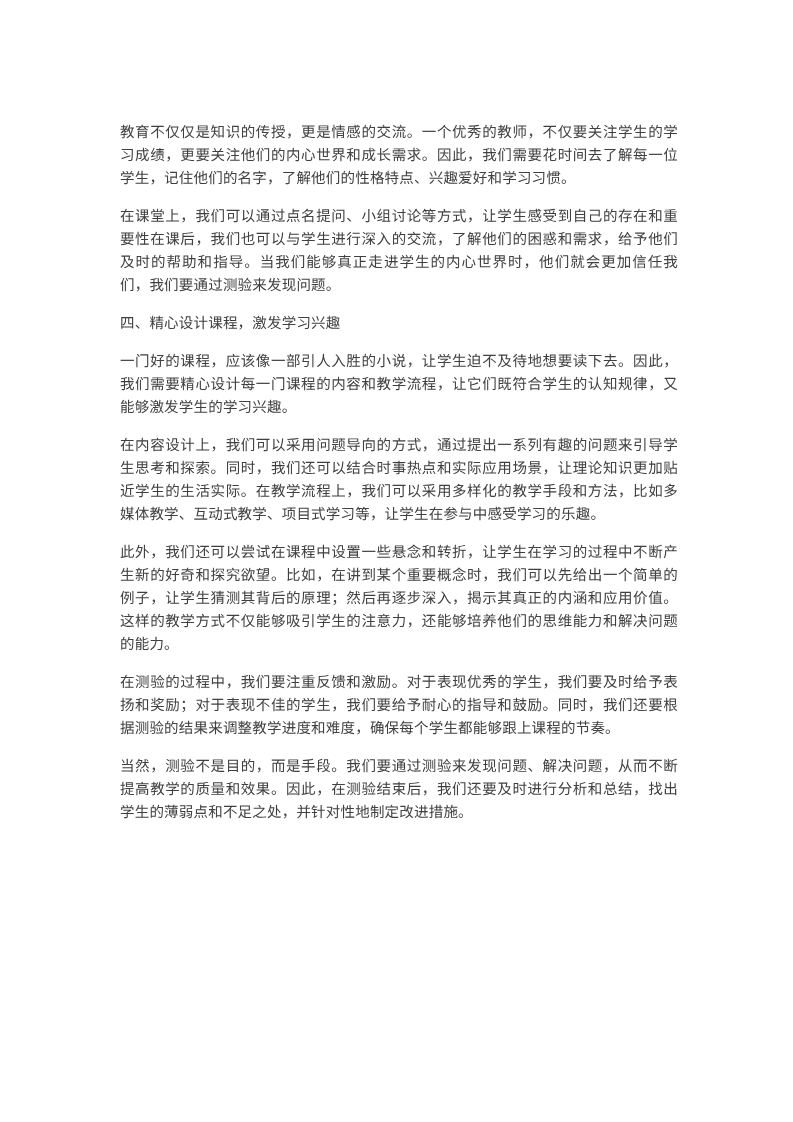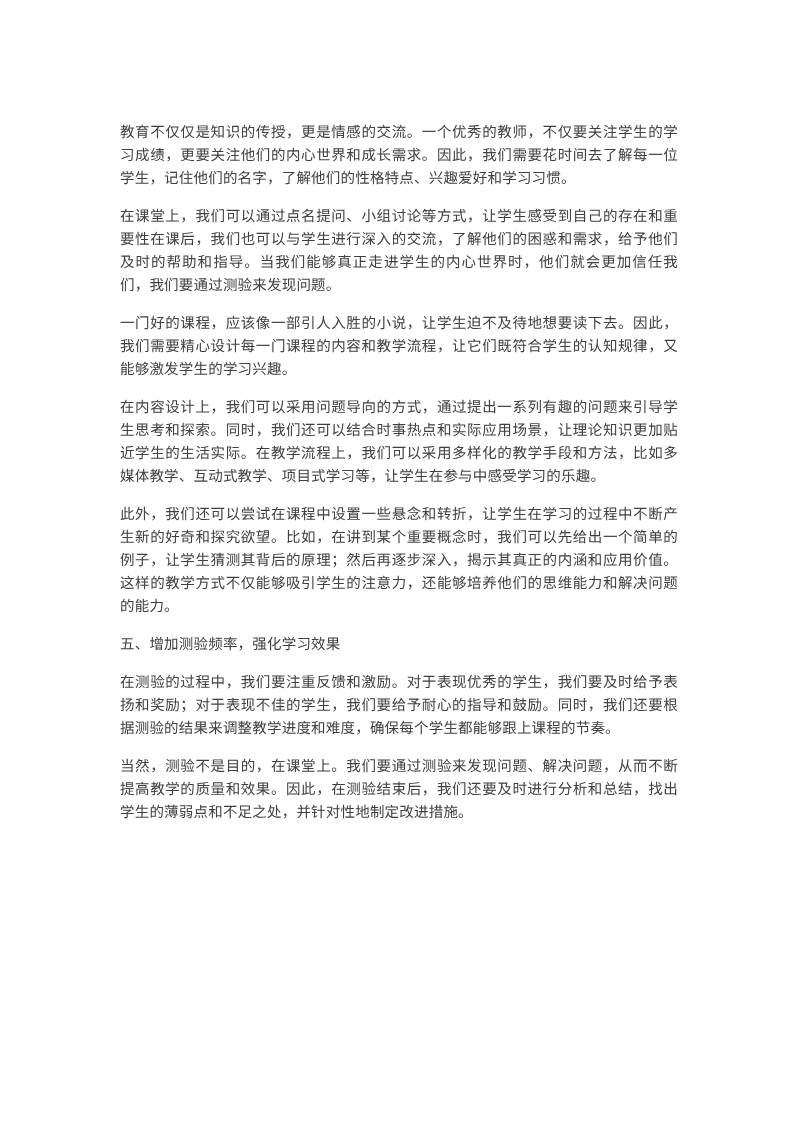--- a/index.html
+++ b/index.html
@@ -45,20 +45,20 @@
     margin-bottom: 0;
   }
 </style>
 </head>
 <body>
 
 <div class="page">
   <div class="content">
     <p>教育不仅仅是知识的传授，更是情感的交流。一个优秀的教师，不仅要关注学生的学习成绩，更要关注他们的内心世界和成长需求。因此，我们需要花时间去了解每一位学生，记住他们的名字，了解他们的性格特点、兴趣爱好和学习习惯。</p>
     <p>在课堂上，我们可以通过点名提问、小组讨论等方式，让学生感受到自己的存在和重要性在课后，我们也可以与学生进行深入的交流，了解他们的困惑和需求，给予他们及时的帮助和指导。当我们能够真正走进学生的内心世界时，他们就会更加信任我们，我们要通过测验来发现问题。</p>
+    <h2>四、精心设计课程，激发学习兴趣</h2>
     <p>一门好的课程，应该像一部引人入胜的小说，让学生迫不及待地想要读下去。因此，我们需要精心设计每一门课程的内容和教学流程，让它们既符合学生的认知规律，又能够激发学生的学习兴趣。</p>
     <p>在内容设计上，我们可以采用问题导向的方式，通过提出一系列有趣的问题来引导学生思考和探索。同时，我们还可以结合时事热点和实际应用场景，让理论知识更加贴近学生的生活实际。在教学流程上，我们可以采用多样化的教学手段和方法，比如多媒体教学、互动式教学、项目式学习等，让学生在参与中感受学习的乐趣。</p>
     <p>此外，我们还可以尝试在课程中设置一些悬念和转折，让学生在学习的过程中不断产生新的好奇和探究欲望。比如，在讲到某个重要概念时，我们可以先给出一个简单的例子，让学生猜测其背后的原理；然后再逐步深入，揭示其真正的内涵和应用价值。这样的教学方式不仅能够吸引学生的注意力，还能够培养他们的思维能力和解决问题的能力。</p>
-    <h2>五、增加测验频率，强化学习效果</h2>
     <p>在测验的过程中，我们要注重反馈和激励。对于表现优秀的学生，我们要及时给予表扬和奖励；对于表现不佳的学生，我们要给予耐心的指导和鼓励。同时，我们还要根据测验的结果来调整教学进度和难度，确保每个学生都能够跟上课程的节奏。</p>
-    <p>当然，测验不是目的，在课堂上。我们要通过测验来发现问题、解决问题，从而不断提高教学的质量和效果。因此，在测验结束后，我们还要及时进行分析和总结，找出学生的薄弱点和不足之处，并针对性地制定改进措施。</p>
+    <p>当然，测验不是目的，而是手段。我们要通过测验来发现问题、解决问题，从而不断提高教学的质量和效果。因此，在测验结束后，我们还要及时进行分析和总结，找出学生的薄弱点和不足之处，并针对性地制定改进措施。</p>
   </div>
 </div>
 
 </body></html>

